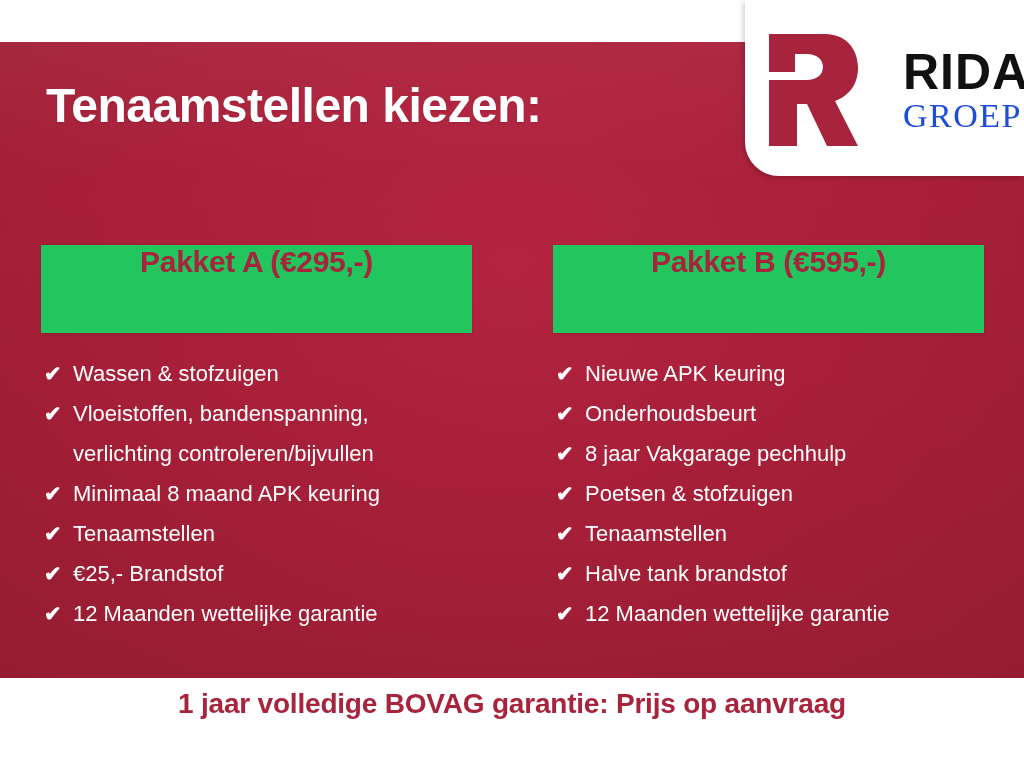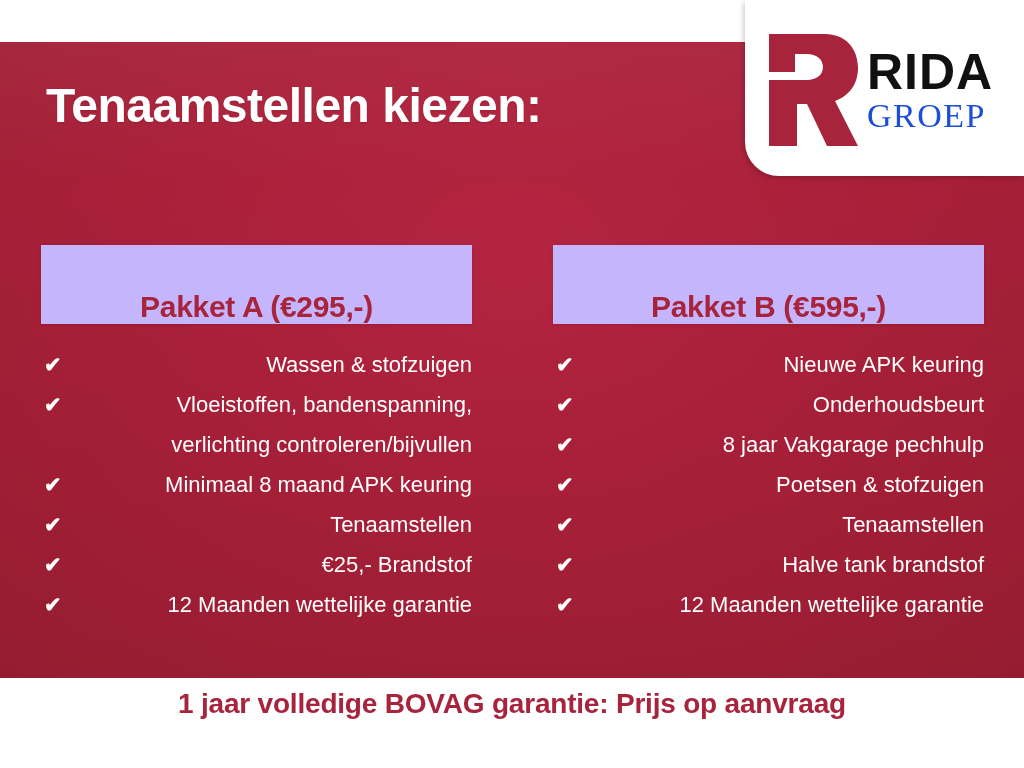--- a/index.html
+++ b/index.html
@@ -49,20 +49,21 @@
     z-index: 5;
   }
   .logo-inner {
     position: absolute;
     left: 18px;
     top: 32px;
     width: 248px;
     height: 116px;
     display: flex;
     align-items: center;
+    gap: 36px;
   }
   .logo-mark {
     width: 96px;
     height: 112px;
     flex: 0 0 96px;
     position: relative;
   }
   .logo-words {
     margin-left: 8px;
     display: flex;
@@ -103,24 +104,24 @@
   .col {
     position: absolute;
     top: 245px;
     width: 431px;
   }
   .col-a { left: 41px; }
   .col-b { left: 553px; }
 
   .card-head {
     width: 100%;
-    height: 79px;
-    background: #c4b5fd;
-    display: flex;
-    align-items: flex-end;
+    height: 88px;
+    background: #22c55e;
+    display: flex;
+    align-items: flex-start;
     justify-content: center;
     box-shadow: 0 1px 3px rgba(0,0,0,0.12);
   }
   .card-head-text {
     font-size: 30px;
     font-weight: 700;
     color: #a8233c;
     letter-spacing: -0.3px;
     white-space: nowrap;
   }
@@ -147,21 +148,20 @@
     font-weight: 700;
     color: #ffffff;
     line-height: 40px;
     text-align: left;
     padding-left: 3px;
     box-sizing: border-box;
   }
   .feature-text {
     flex: 1 1 auto;
     white-space: pre-line;
-    text-align: right;
   }
 
   
   .footer {
     position: absolute;
     left: 0;
     top: 678px;
     width: 1024px;
     height: 90px;
     background: #ffffff;

